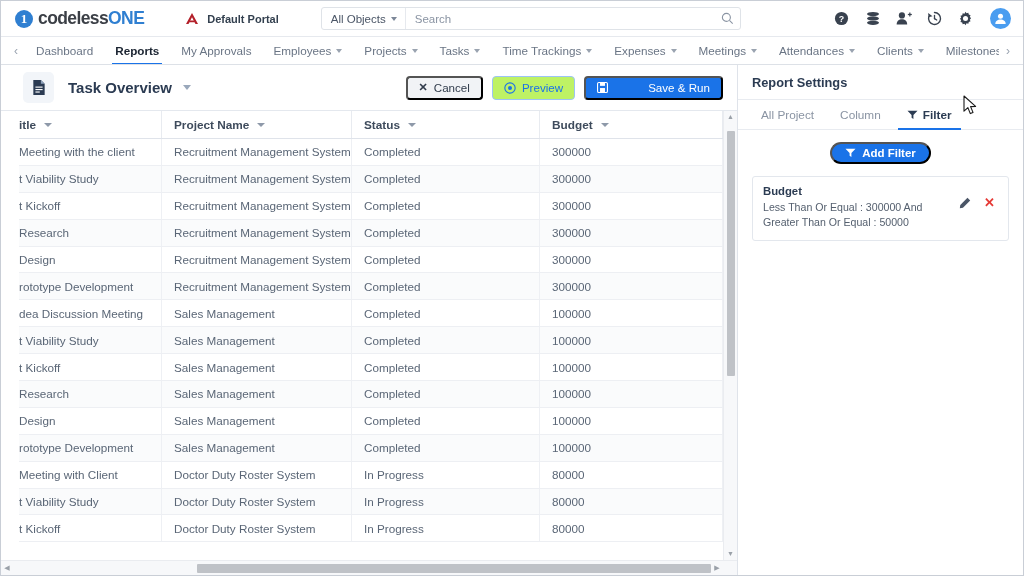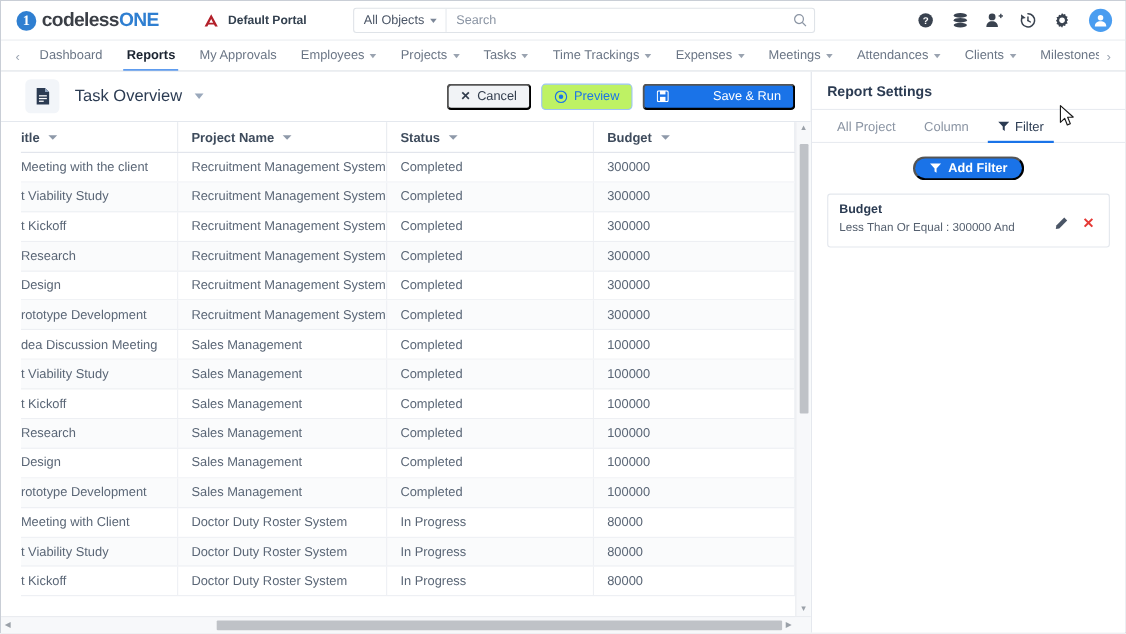--- a/index.html
+++ b/index.html
@@ -120,21 +120,21 @@
     display: flex; align-items: center;
     padding: 0 14px 0 22px;
     border-bottom: 1px solid #e4e8ee;
     background: #fff;
   }
   .doc-badge {
     width: 31px; height: 31px; border-radius: 5px;
     background: #f2f5f9; display: flex; align-items: center; justify-content: center;
   }
   .doc-title {
-    margin-left: 14px; font-size: 15px; color: #2b3b52; font-weight: normal;
+    margin-left: 14px; font-size: 15px; color: #2b3b52; font-weight: bold;
   }
   .title-caret {
     margin-left: 11px; width: 0; height: 0;
     border-left: 4.5px solid transparent; border-right: 4.5px solid transparent;
     border-top: 5px solid #9aa8bb;
   }
   .tb-actions { margin-left: auto; display: flex; align-items: center; gap: 9px; }
   .btn {
     height: 24px; border-radius: 4px;
     display: inline-flex; align-items: center; gap: 6px;
@@ -214,21 +214,21 @@
     height: 30px; min-height: 30px;
     display: flex; align-items: stretch;
     border-bottom: 1px solid #e8ebf0;
     padding-left: 10px;
   }
   .rp-tab {
     display: flex; align-items: center; gap: 5px;
     padding: 0 13px; font-size: 11.8px; color: #8a94a3;
     position: relative;
   }
-  .rp-tab.active { color: #2b3b52; font-weight: normal; justify-content: center; }
+  .rp-tab.active { color: #2b3b52; font-weight: bold; justify-content: center; }
   .rp-tab.active::after {
     content: ""; position: absolute; left: 4px; right: 4px; bottom: -1px;
     height: 2px; background: #1a73e8;
   }
   .rp-body { flex: 1; padding: 12px 14px 0 14px; }
   .addfilter-row { display: flex; justify-content: center; }
   .addfilter {
     height: 22px; border-radius: 11px; background: #1a73e8; color: #fff;
     display: inline-flex; align-items: center; gap: 6px;
     font-size: 11.5px; padding: 0 13px; font-weight: bold;
@@ -583,20 +583,21 @@
                 </svg>
             </span>
             <span>Add Filter</span>
           </button>
         </div>
         <div>
             <div class="filtercard">
               <div class="fc-text">
                 <div class="fc-title">Budget</div>
                 <div class="fc-line">Less Than Or Equal : 300000   And</div>
+                <div class="fc-line">Greater Than Or Equal : 50000</div>
               </div>
               <div class="fc-actions">
                 <span style="display:flex;">
                   <svg width="12" height="12" viewBox="0 0 13 13">
                     <path d="M9.2 0.9 L12.1 3.8 L4.3 11.6 L0.9 12.1 L1.4 8.7 Z" fill="#4a5566"></path>
                   </svg>
                 </span>
                 <span class="fc-x">✕</span>
               </div>
             </div>

